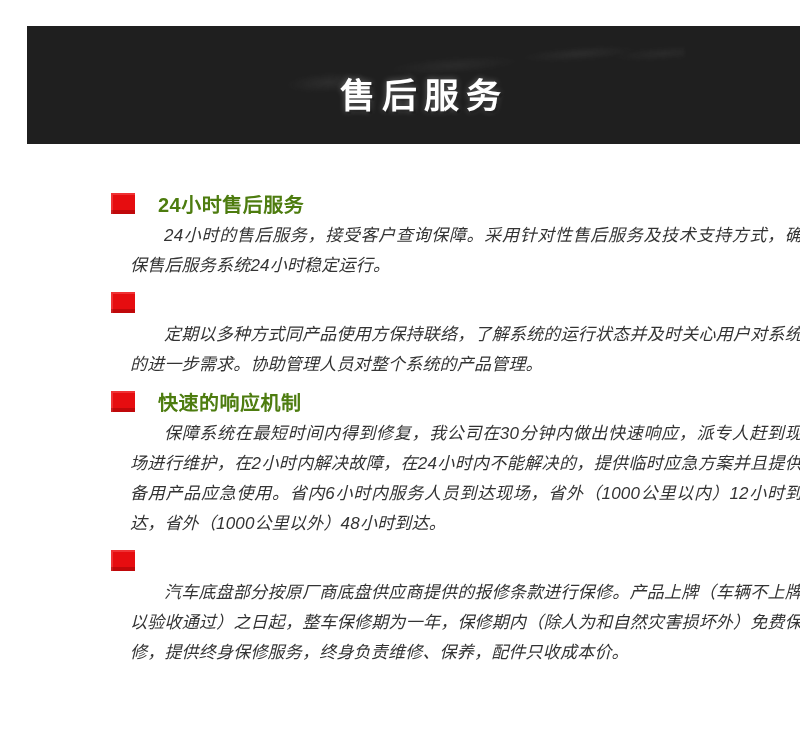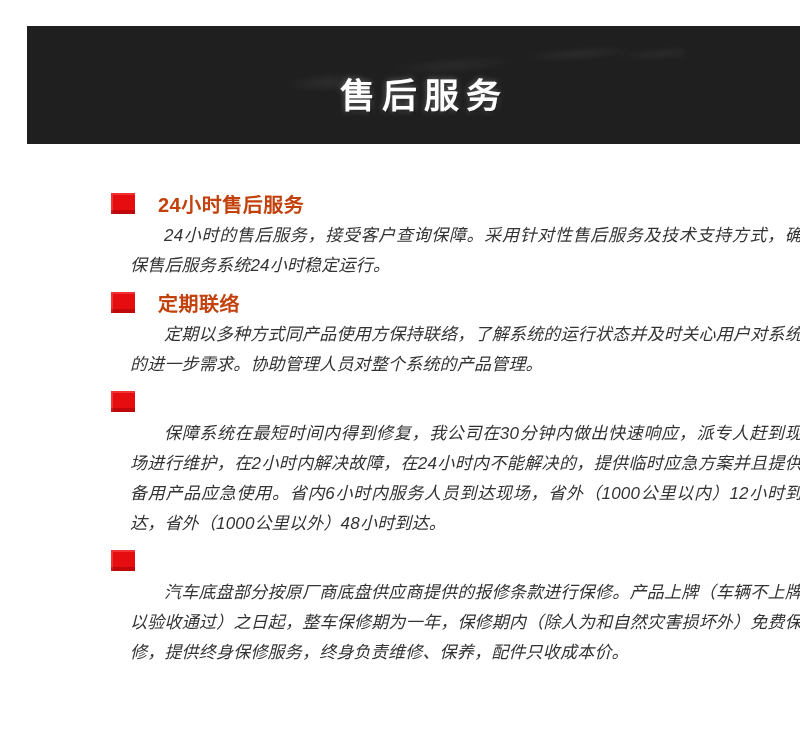--- a/index.html
+++ b/index.html
@@ -64,21 +64,21 @@
     width: 24px;
     height: 21px;
     background: #e60d10;
     box-shadow: inset 0 -4px 0 rgba(120,0,0,0.35), inset 2px 2px 0 rgba(255,120,120,0.35);
     margin-right: 15px;
     flex: 0 0 auto;
   }
   .sec-head h2 {
     font-size: 20px;
     font-weight: bold;
-    color: #c2410c;
+    color: #4d7c0f;
     letter-spacing: 0.5px;
     white-space: nowrap;
   }
   .section p {
     margin: 3px 0 3px 35px;
     width: 672px;
     font-size: 17px;
     line-height: 30px;
     color: #333333;
     text-indent: 2em;
@@ -103,28 +103,28 @@
       <div class="sec-head">
         <span class="bullet"></span>
         <h2>24小时售后服务</h2>
       </div>
       <p>24小时的售后服务，接受客户查询保障。采用针对性售后服务及技术支持方式，确保售后服务系统24小时稳定运行。</p>
     </section>
 
     <section class="section">
       <div class="sec-head">
         <span class="bullet"></span>
-        <h2>定期联络</h2>
       </div>
       <p>定期以多种方式同产品使用方保持联络，了解系统的运行状态并及时关心用户对系统的进一步需求。协助管理人员对整个系统的产品管理。</p>
     </section>
 
     <section class="section">
       <div class="sec-head">
         <span class="bullet"></span>
+        <h2>快速的响应机制</h2>
       </div>
       <p>保障系统在最短时间内得到修复，我公司在30分钟内做出快速响应，派专人赶到现场进行维护，在2小时内解决故障，在24小时内不能解决的，提供临时应急方案并且提供备用产品应急使用。省内6小时内服务人员到达现场，省外（1000公里以内）12小时到达，省外（1000公里以外）48小时到达。</p>
     </section>
 
     <section class="section">
       <div class="sec-head">
         <span class="bullet"></span>
       </div>
       <p>汽车底盘部分按原厂商底盘供应商提供的报修条款进行保修。产品上牌（车辆不上牌以验收通过）之日起，整车保修期为一年，保修期内（除人为和自然灾害损坏外）免费保修，提供终身保修服务，终身负责维修、保养，配件只收成本价。</p>
     </section>

